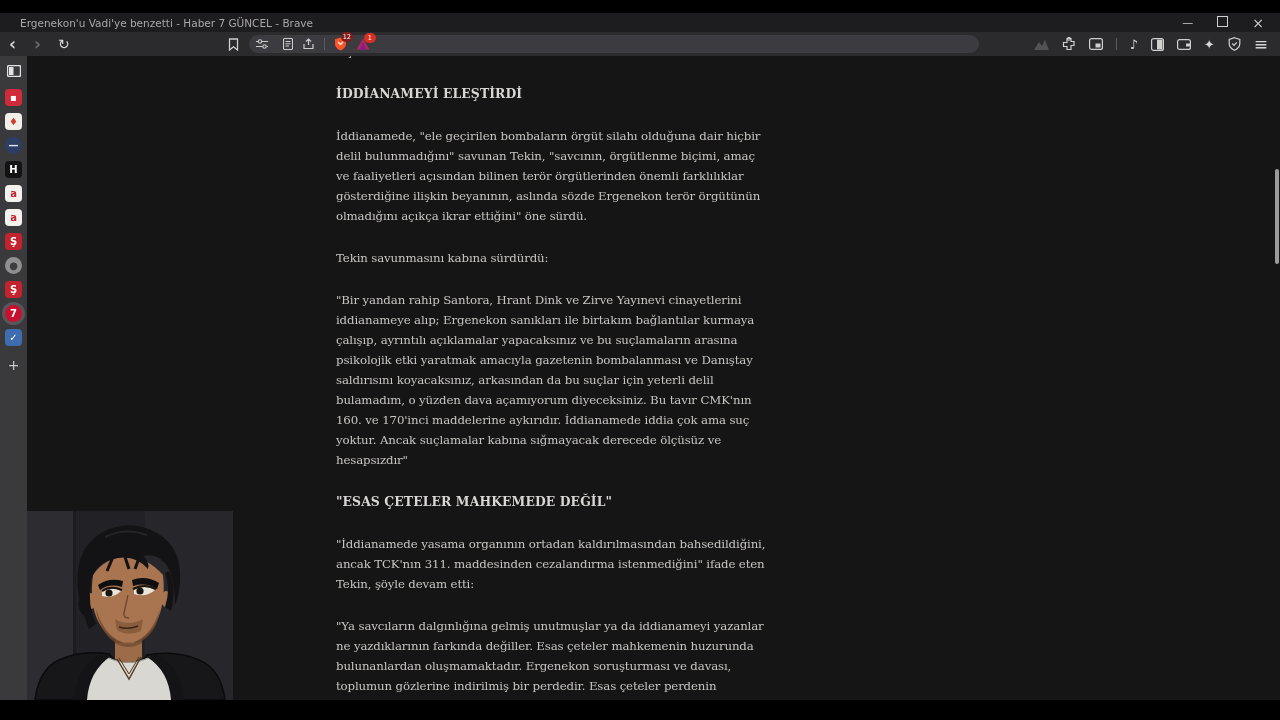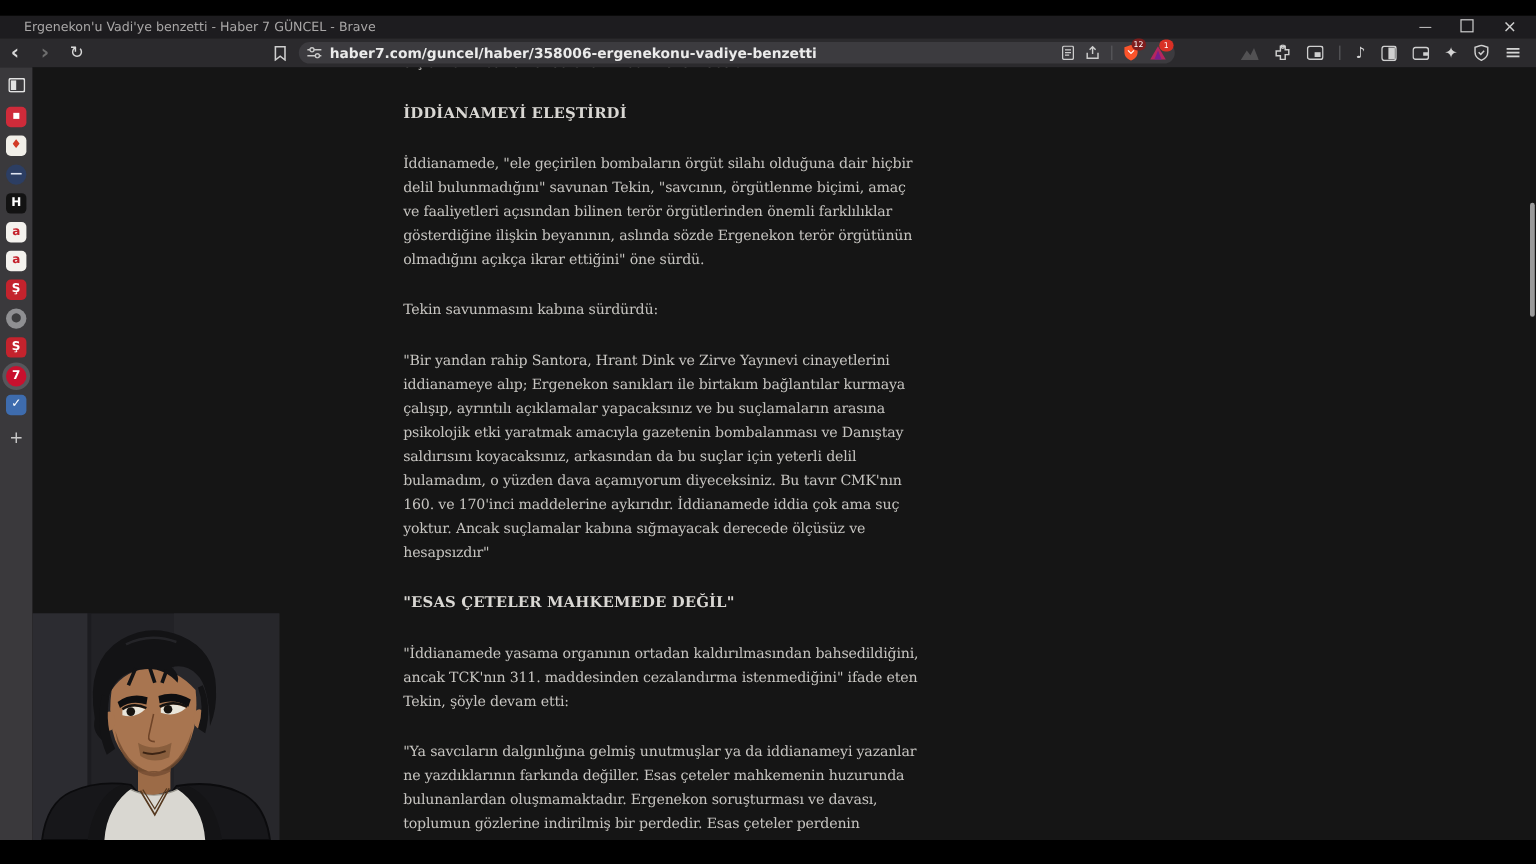--- a/index.html
+++ b/index.html
@@ -203,21 +203,20 @@
     </span>
 
     <div id="urlbar">
       <span id="site-settings-icon">
         <svg width="12" height="10" viewBox="0 0 12 10">
             <path d="M0 2.5h12 M0 7.5h12" stroke="#c9c9c9" stroke-width="1.2"></path>
             <circle cx="4" cy="2.5" r="1.7" fill="#3c3b3f" stroke="#c9c9c9" stroke-width="1.1"></circle>
             <circle cx="8.5" cy="7.5" r="1.7" fill="#3c3b3f" stroke="#c9c9c9" stroke-width="1.1"></circle>
           </svg>
       </span>
-      <span id="url-text">haber7.com/guncel/haber/358006-ergenekonu-vadiye-benzetti</span>
       <div class="pill-icons">
         <span class="iconwrap">
           <svg width="10" height="12" viewBox="0 0 10 12">
               <rect x="0.5" y="0.5" width="9" height="11" rx="1.2" fill="none" stroke="#cdcdcd" stroke-width="1.1"></rect>
               <path d="M2.5 3.5h5 M2.5 5.8h5 M2.5 8h3.5" stroke="#cdcdcd" stroke-width="1"></path>
             </svg>
         </span>
         <span class="iconwrap">
           <svg width="13" height="12" viewBox="0 0 13 12">
               <path d="M2 6v4.5h9V6" fill="none" stroke="#cdcdcd" stroke-width="1.2"></path>

